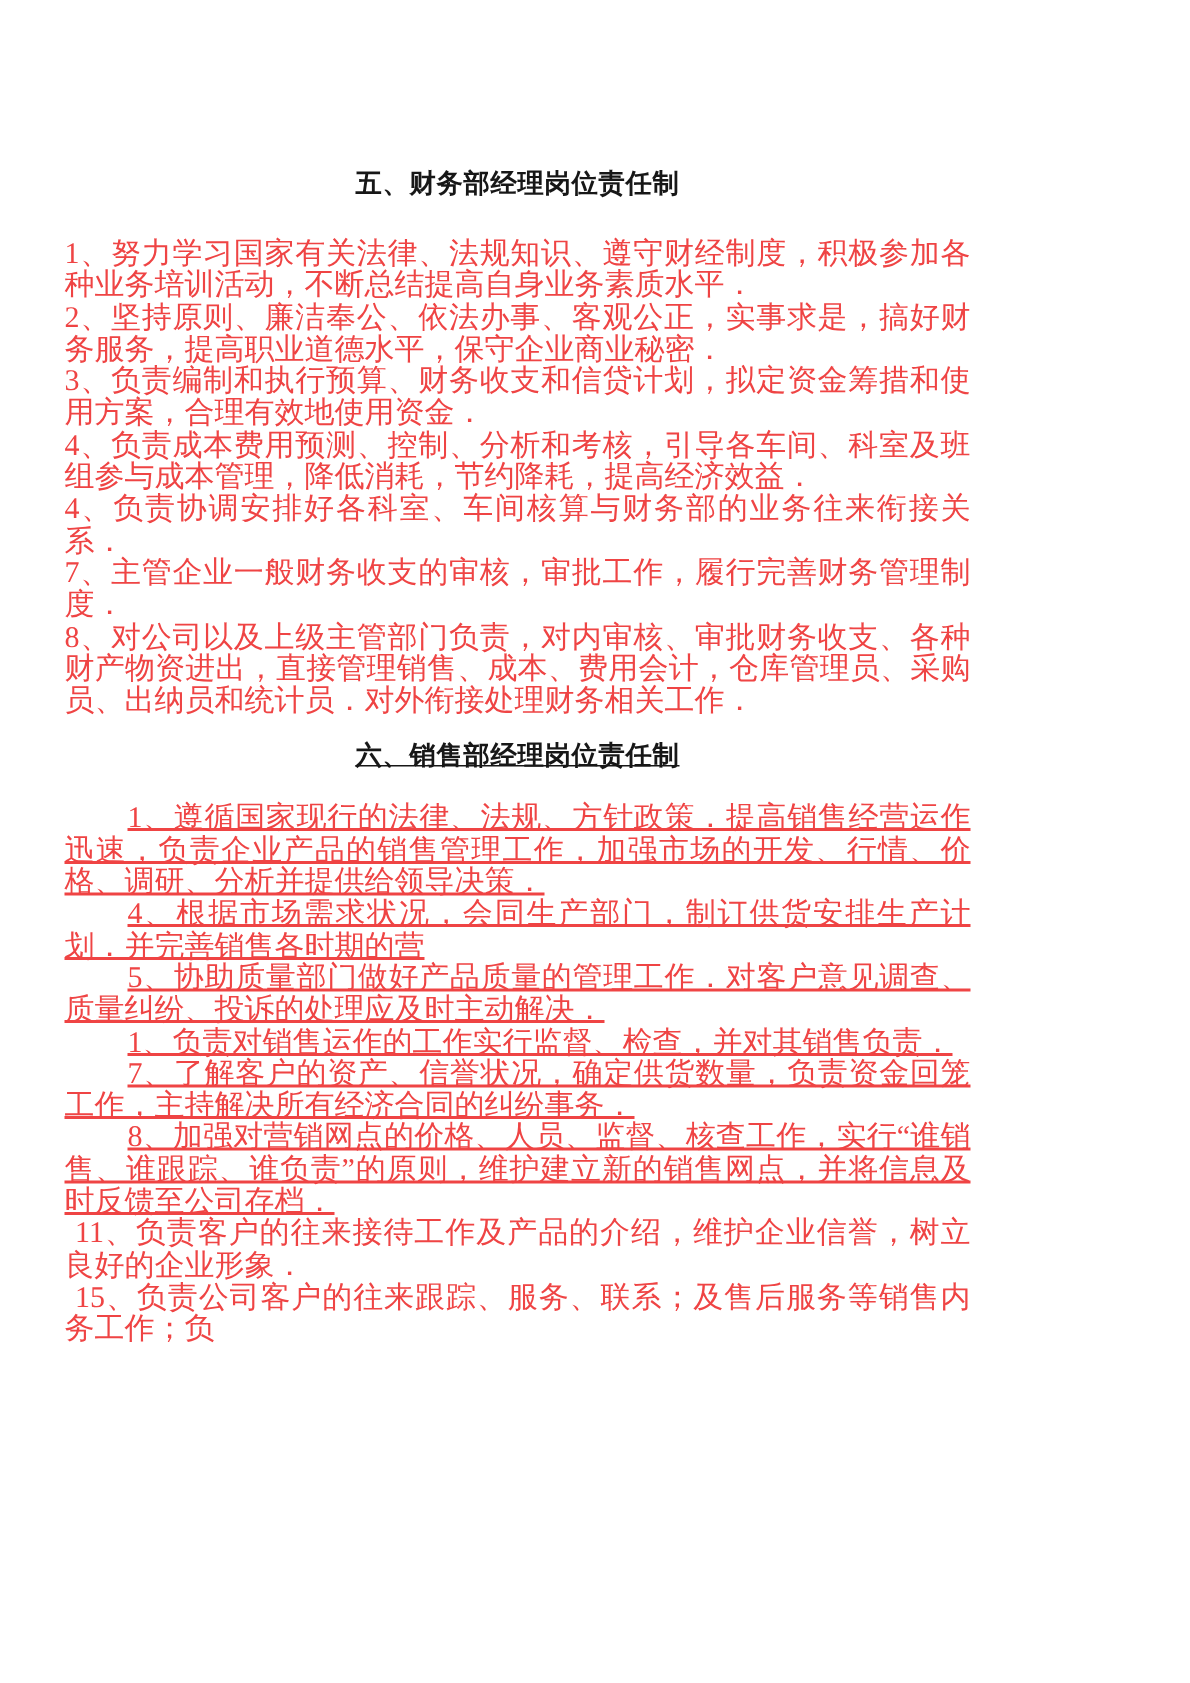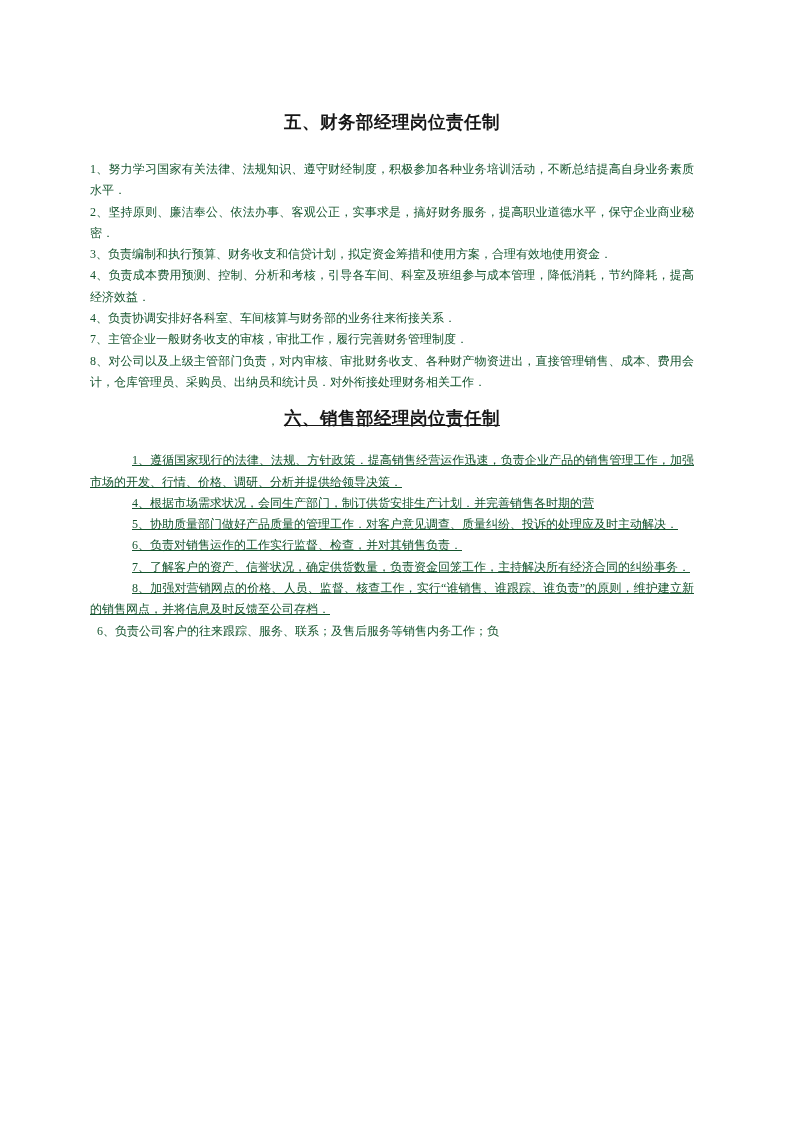--- a/index.html
+++ b/index.html
@@ -11,44 +11,44 @@
     position: relative;
     width: 793px;
     height: 1122px;
     background: #ffffff;
     overflow: hidden;
     box-sizing: border-box;
     color: #1f1f1f;
   }
   .content {
     box-sizing: content-box;
-    padding: 112px 0 0 90px;
+    padding: 112px 0 0 43px;
     width: 604px;
   }
   .section-title {
     margin: 0 0 26px 0;
     font-family: "Liberation Sans", "DejaVu Sans", sans-serif;
     font-weight: bold;
     font-size: 17.5px;
     line-height: 21px;
     text-align: center;
     letter-spacing: 0.5px;
     color: #171717;
   }
   .section-sales .section-title {
     margin: 15px 0 21px 0;
     text-decoration: underline;
   }
   p.duty {
     margin: 0;
     font-family: "Liberation Serif", "DejaVu Serif", serif;
-    font-size: 12px;
+    font-size: 20px;
     line-height: 21.3px;
     text-align: justify;
-    color: #14532d;
+    color: #ef4444;
   }
   
   .section-sales p.ind-l { text-indent: 42px; text-decoration: underline; }
   
   .section-sales p.ind-s { text-indent: 7px; }
 </style>
 </head>
 <body>
 
 <div class="page">
@@ -63,20 +63,21 @@
       <p class="duty">4、负责协调安排好各科室、车间核算与财务部的业务往来衔接关系．</p>
       <p class="duty">7、主管企业一般财务收支的审核，审批工作，履行完善财务管理制度．</p>
       <p class="duty">8、对公司以及上级主管部门负责，对内审核、审批财务收支、各种财产物资进出，直接管理销售、成本、费用会计，仓库管理员、采购员、出纳员和统计员．对外衔接处理财务相关工作．</p>
     </div>
 
     <div class="section section-sales">
       <h2 class="section-title">六、销售部经理岗位责任制</h2>
       <p class="duty ind-l">1、遵循国家现行的法律、法规、方针政策．提高销售经营运作迅速，负责企业产品的销售管理工作，加强市场的开发、行情、价格、调研、分析并提供给领导决策．</p>
       <p class="duty ind-l">4、根据市场需求状况，会同生产部门，制订供货安排生产计划．并完善销售各时期的营</p>
       <p class="duty ind-l">5、协助质量部门做好产品质量的管理工作．对客户意见调查、质量纠纷、投诉的处理应及时主动解决．</p>
-      <p class="duty ind-l">6、负责对销售运作的工作实行监督、检查，并对其销售负责．</p>
+      <p class="duty ind-l">1、负责对销售运作的工作实行监督、检查，并对其销售负责．</p>
       <p class="duty ind-l">7、了解客户的资产、信誉状况，确定供货数量，负责资金回笼工作，主持解决所有经济合同的纠纷事务．</p>
       <p class="duty ind-l">8、加强对营销网点的价格、人员、监督、核查工作，实行“谁销售、谁跟踪、谁负责”的原则，维护建立新的销售网点，并将信息及时反馈至公司存档．</p>
-      <p class="duty ind-s">6、负责公司客户的往来跟踪、服务、联系；及售后服务等销售内务工作；负</p>
+      <p class="duty ind-s">11、负责客户的往来接待工作及产品的介绍，维护企业信誉，树立良好的企业形象．</p>
+      <p class="duty ind-s">15、负责公司客户的往来跟踪、服务、联系；及售后服务等销售内务工作；负</p>
     </div>
 
   </div>
 </div>
 
 </body></html>

